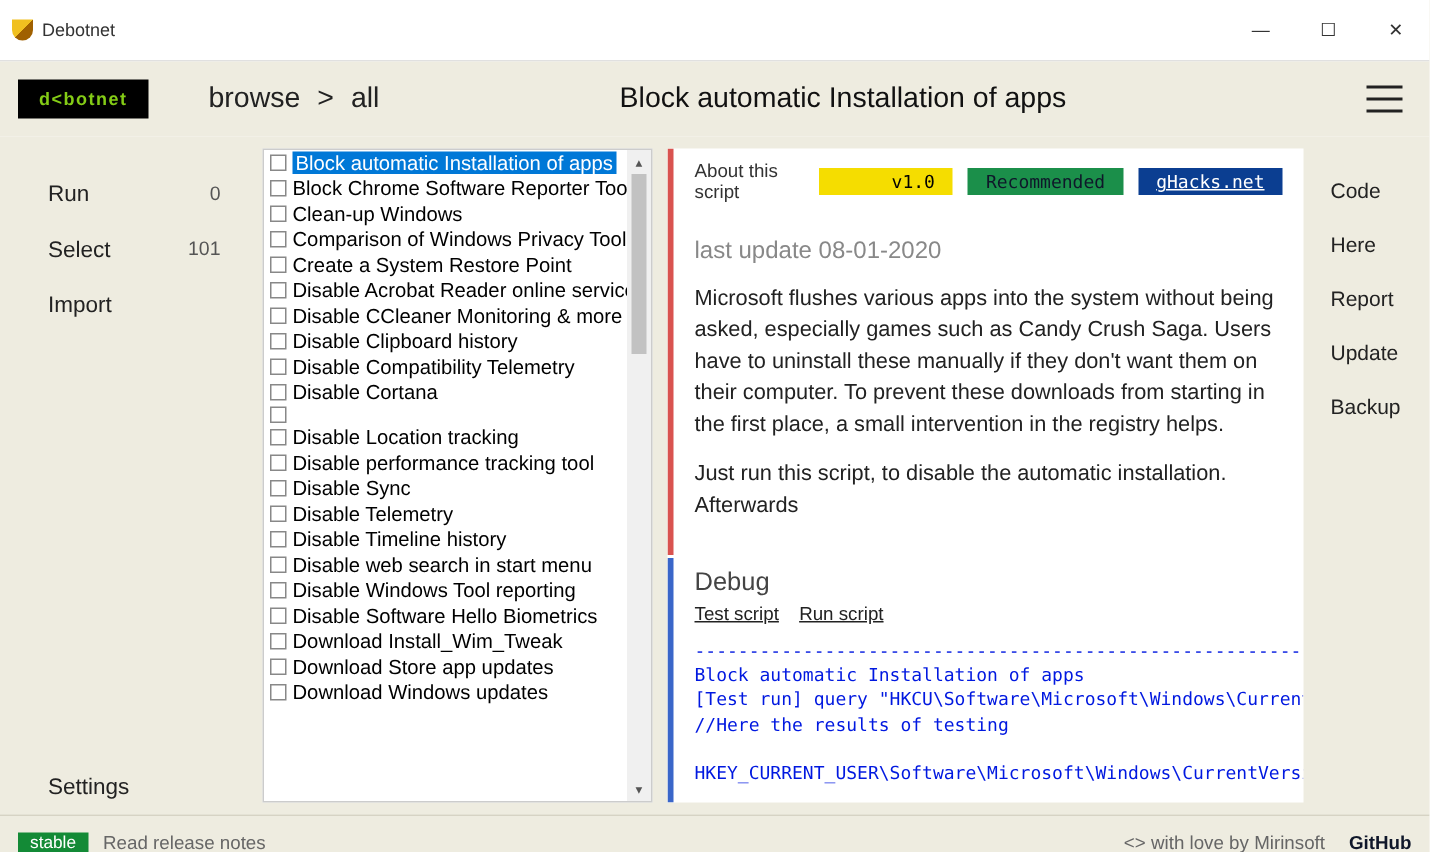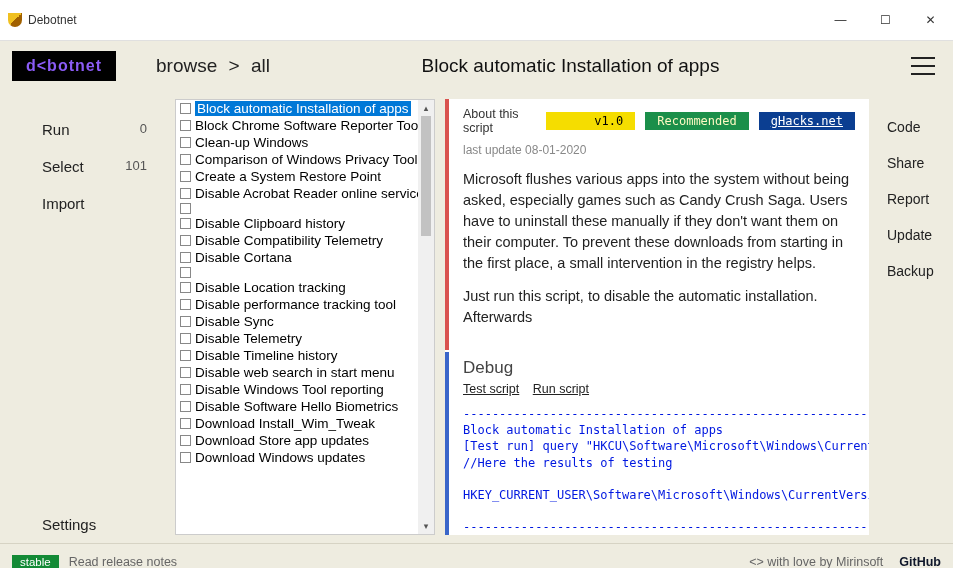--- a/index.html
+++ b/index.html
@@ -4,52 +4,52 @@
 <style>
 * { margin: 0; padding: 0; box-sizing: border-box; }
 body { font-family: "Segoe UI", Arial, sans-serif; font-size: 13px; background: #fff; overflow: hidden; width: 953px; height: 568px; }
 
 .titlebar { height: 41px; background: #fff; display: flex; align-items: center; padding-left: 8px; border-bottom: 1px solid #e0e0e0; }
 .titlebar .shield { width: 14px; height: 14px; margin-right: 6px; background: linear-gradient(135deg, #f0c020 50%, #a06000 50%); border-radius: 0 0 50% 50%; }
 .titlebar .title { font-size: 12px; color: #333; flex: 1; }
 .titlebar .wbtn { width: 45px; height: 30px; display: flex; align-items: center; justify-content: center; font-size: 12px; color: #333; }
 
 .headerbar { height: 50px; background: #eeece0; display: flex; align-items: center; padding: 0 12px; }
-.logo { background: #000; color: #8b5cf6; font-weight: bold; font-size: 16px; padding: 6px 14px; letter-spacing: 1px; }
+.logo { background: #000; color: #84cc16; font-weight: bold; font-size: 12px; padding: 6px 14px; letter-spacing: 1px; }
 .crumb { margin-left: 40px; font-size: 19px; color: #222; }
 .crumb .sep { margin: 0 6px; }
 .page-title { flex: 1; text-align: center; font-size: 19px; color: #111; padding-right: 40px; }
 .hamburger { width: 24px; height: 18px; display: flex; flex-direction: column; justify-content: space-between; margin-right: 6px; }
 .hamburger span { height: 2px; background: #222; }
 
 .mainarea { display: flex; height: 452px; background: #eeece0; }
 
-.leftnav { width: 175px; padding: 20px 0 0 14px; display: flex; flex-direction: column; }
+.leftnav { width: 175px; padding: 20px 0 0 4px; display: flex; flex-direction: column; }
 .leftnav .navrow { display: flex; justify-content: space-between; padding: 10px 28px; font-size: 15px; color: #222; }
 .leftnav .navrow .cnt { color: #555; font-size: 13px; }
 .leftnav .spacer { flex: 1; }
 
 .listpane { width: 260px; background: #fff; border: 1px solid #ccc; margin: 8px 0 8px 0; overflow: hidden; display: flex; }
 .listinner { flex: 1; overflow-y: hidden; }
 .listitem { display: flex; align-items: center; padding: 1px 4px; font-size: 13.5px; color: #000; white-space: nowrap; }
 .listitem .cb { width: 11px; height: 11px; border: 1px solid #888; margin-right: 4px; flex-shrink: 0; }
 .listitem.selected .lbl { background: #0078d7; color: #fff; padding: 0 2px; }
 .scrollbar { width: 16px; background: #f0f0f0; display: flex; flex-direction: column; }
 .scrollbar .arr { height: 16px; display: flex; align-items: center; justify-content: center; font-size: 9px; color: #555; }
 .scrollbar .thumb { background: #c2c2c2; height: 120px; margin: 0 3px; }
 
 .detailpane { flex: 1; background: #fff; margin: 8px 6px 8px 10px; padding: 0; display: flex; flex-direction: column; overflow: hidden; }
 .aboutbox { border-left: 4px solid #d9534f; padding: 8px 14px 10px 14px; }
-.aboutrow { display: flex; align-items: center; gap: 10px; margin-bottom: 8px; }
+.aboutrow { display: flex; align-items: center; gap: 10px; margin-bottom: 24px; }
 .aboutlabel { font-size: 12.5px; color: #333; margin-right: auto; }
 .badge { font-size: 12px; padding: 2px 12px; font-family: "Consolas", monospace; }
 .badge.ver { background: #f5dd00; color: #000; padding-left: 48px; }
-.badge.rec { background: #1b8f4a; color: #fef9c3; }
+.badge.rec { background: #1b8f4a; color: #0f172a; }
 .badge.gh { background: #0b3e91; color: #fff; text-decoration: underline; }
-.lastupdate { font-size: 12px; color: #888; margin-bottom: 12px; }
+.lastupdate { font-size: 16px; color: #888; margin-bottom: 12px; }
 .desc { font-size: 14.5px; color: #222; line-height: 1.45; }
 .desc p { margin-bottom: 12px; }
 
 .debugbox { border-left: 4px solid #3a66c9; padding: 6px 0 6px 14px; margin-top: 2px; flex: 1; overflow: hidden; }
 .debugtitle { font-size: 17px; color: #444; margin-bottom: 4px; }
 .debuglinks { font-size: 12.5px; margin-bottom: 10px; }
 .debuglinks a { color: #222; text-decoration: underline; margin-right: 10px; }
 .debugout { font-family: "Consolas", monospace; font-size: 12px; color: #0018e0; white-space: pre; overflow: hidden; line-height: 1.35; }
 
 .rightnav { width: 78px; padding: 18px 0 0 0; }
@@ -127,20 +127,21 @@
         <div class="listitem">
           <span class="cb"></span>
           <span class="lbl">Create a System Restore Point</span>
         </div>
         <div class="listitem">
           <span class="cb"></span>
           <span class="lbl">Disable Acrobat Reader online service</span>
         </div>
         <div class="listitem">
           <span class="cb"></span>
+          <span class="lbl">Disable CCleaner Monitoring &amp; more</span>
         </div>
         <div class="listitem">
           <span class="cb"></span>
           <span class="lbl">Disable Clipboard history</span>
         </div>
         <div class="listitem">
           <span class="cb"></span>
           <span class="lbl">Disable Compatibility Telemetry</span>
         </div>
         <div class="listitem">
@@ -233,21 +234,21 @@
 <span>---------------------------------------------------------------------</span>
 <span>Block automatic Installation of apps</span>
 <span>//Here the system changes which would be applied</span>
 
 </div>
     </div>
   </div>
 
   <div class="rightnav">
     <div class="ritem">Code</div>
-    <div class="ritem">Share</div>
+    <div class="ritem">Here</div>
     <div class="ritem">Report</div>
     <div class="ritem">Update</div>
     <div class="ritem">Backup</div>
   </div>
 
 </div>
 
 <div class="footer">
   <span class="stable">stable</span>
   <span>Read release notes</span>

